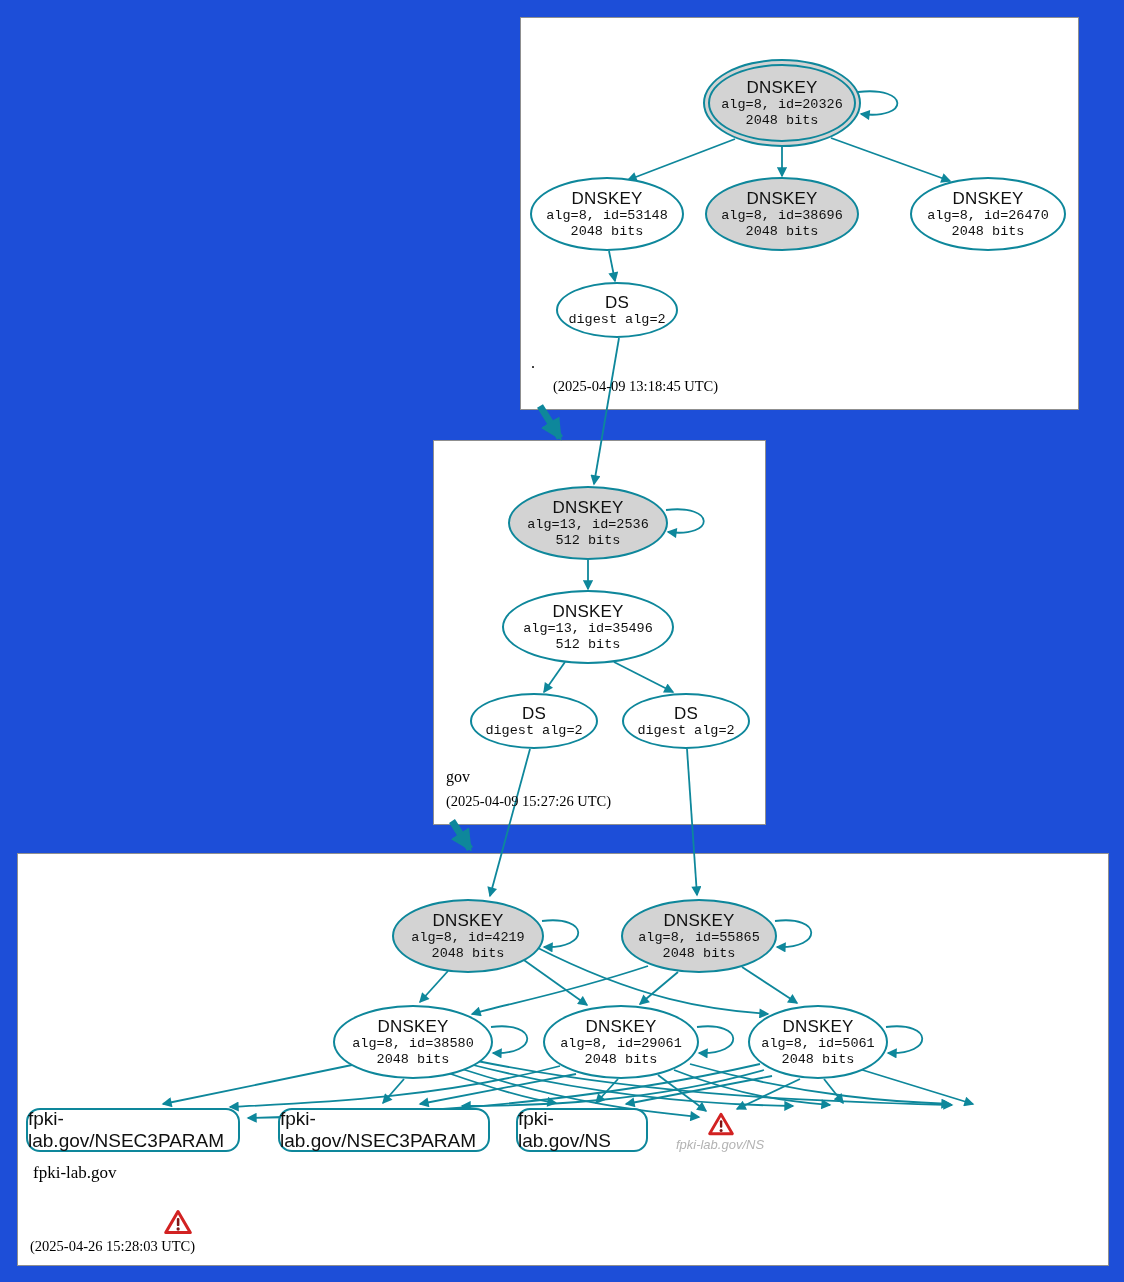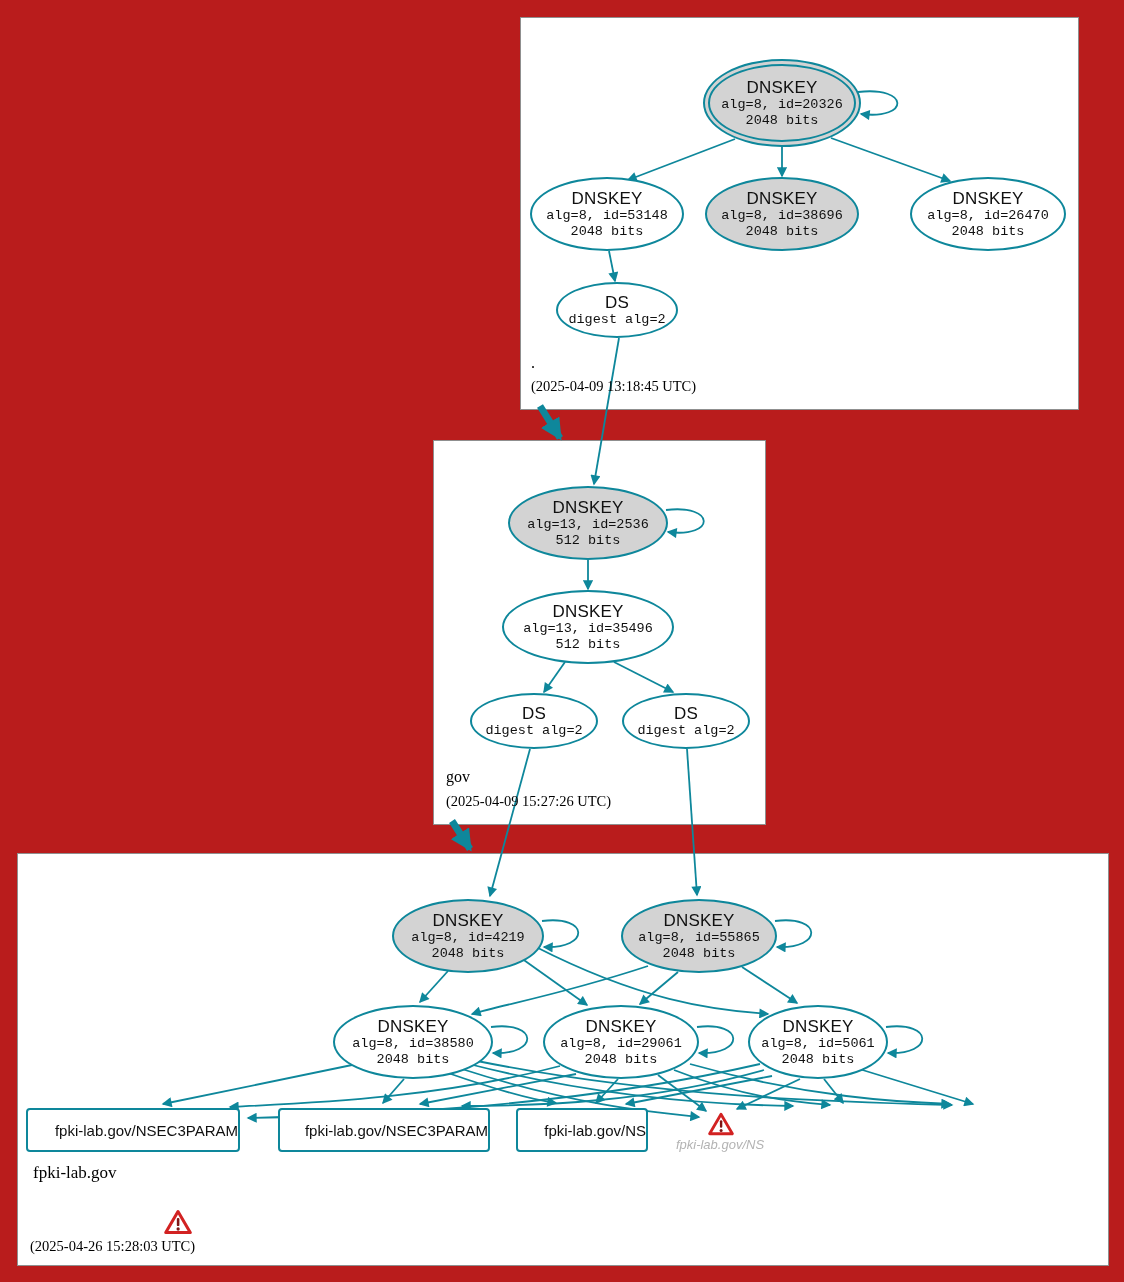--- a/index.html
+++ b/index.html
@@ -1,29 +1,29 @@
 <!DOCTYPE html>
 <html><head>
 <meta charset="utf-8">
 <style>
   html,body{margin:0;padding:0;background:#fff;}
-  .canvas{position:relative;width:1124px;height:1282px;background:#b91c1c;
+  .canvas{position:relative;width:1124px;height:1282px;background:#1d4ed8;
           font-family:"Liberation Sans",sans-serif;overflow:hidden;}
   .zone-box{position:absolute;border:1px solid #8f8f8f;background:#fff;z-index:1;}
   svg.edges{position:absolute;left:0;top:0;z-index:3;pointer-events:none;}
   .node{position:absolute;z-index:4;display:flex;flex-direction:column;align-items:center;
         justify-content:center;text-align:center;background:#fff;border:2px solid #0E879B;
         box-sizing:border-box;}
   .ellipse{border-radius:50%;}
   .gray{background:#d3d3d3;}
   .ring{position:absolute;inset:3px;border:2px solid #0E879B;border-radius:50%;pointer-events:none;}
   .node .t{font-size:17px;line-height:1.12;color:#101010;letter-spacing:.2px;}
   .node .d{font-family:Liberation Mono, monospace;font-size:13.5px;line-height:1.18;color:#101010;}
   .rrset{position:absolute;z-index:4;display:flex;align-items:center;justify-content:flex-end;
-         border:2px solid #0E879B;border-radius:4px;background:#fff;font-size:15px;
+         border:2px solid #0E879B;border-radius:14px;background:#fff;font-size:19px;
          color:#101010;box-sizing:border-box;}
   .zone-label{position:absolute;z-index:5;font-family:"Liberation Serif",serif;
               font-size:16px;color:#000;}
   .zone-ts{position:absolute;z-index:5;font-family:"Liberation Serif",serif;
            font-size:14.5px;color:#000;}
   .warn-label{position:absolute;z-index:5;font-size:13px;font-style:italic;color:#b3b3b3;
               text-align:center;}
   .warn-icon{position:absolute;z-index:6;}
 </style>
 </head>
@@ -117,21 +117,21 @@
   <div class="node ellipse" style="left:910px;top:177px;width:156px;height:74px">
     <span class="t">DNSKEY</span>
     <span class="d">alg=8, id=26470</span>
     <span class="d">2048 bits</span>
   </div>
   <div class="node ellipse" style="left:556px;top:282px;width:122px;height:56px">
     <span class="t">DS</span>
     <span class="d">digest alg=2</span>
   </div>
   <div class="zone-label" style="left:531px;top:354px">.</div>
-  <div class="zone-ts" style="left:531px;top:378px">(2025-04-09 13:18:45 UTC)</div>
+  <div class="zone-ts" style="left:553px;top:378px">(2025-04-09 13:18:45 UTC)</div>
 
   <div class="node ellipse gray" style="left:508px;top:486px;width:160px;height:74px">
     <span class="t">DNSKEY</span>
     <span class="d">alg=13, id=2536</span>
     <span class="d">512 bits</span>
   </div>
   <div class="node ellipse" style="left:502px;top:590px;width:172px;height:74px">
     <span class="t">DNSKEY</span>
     <span class="d">alg=13, id=35496</span>
     <span class="d">512 bits</span>

